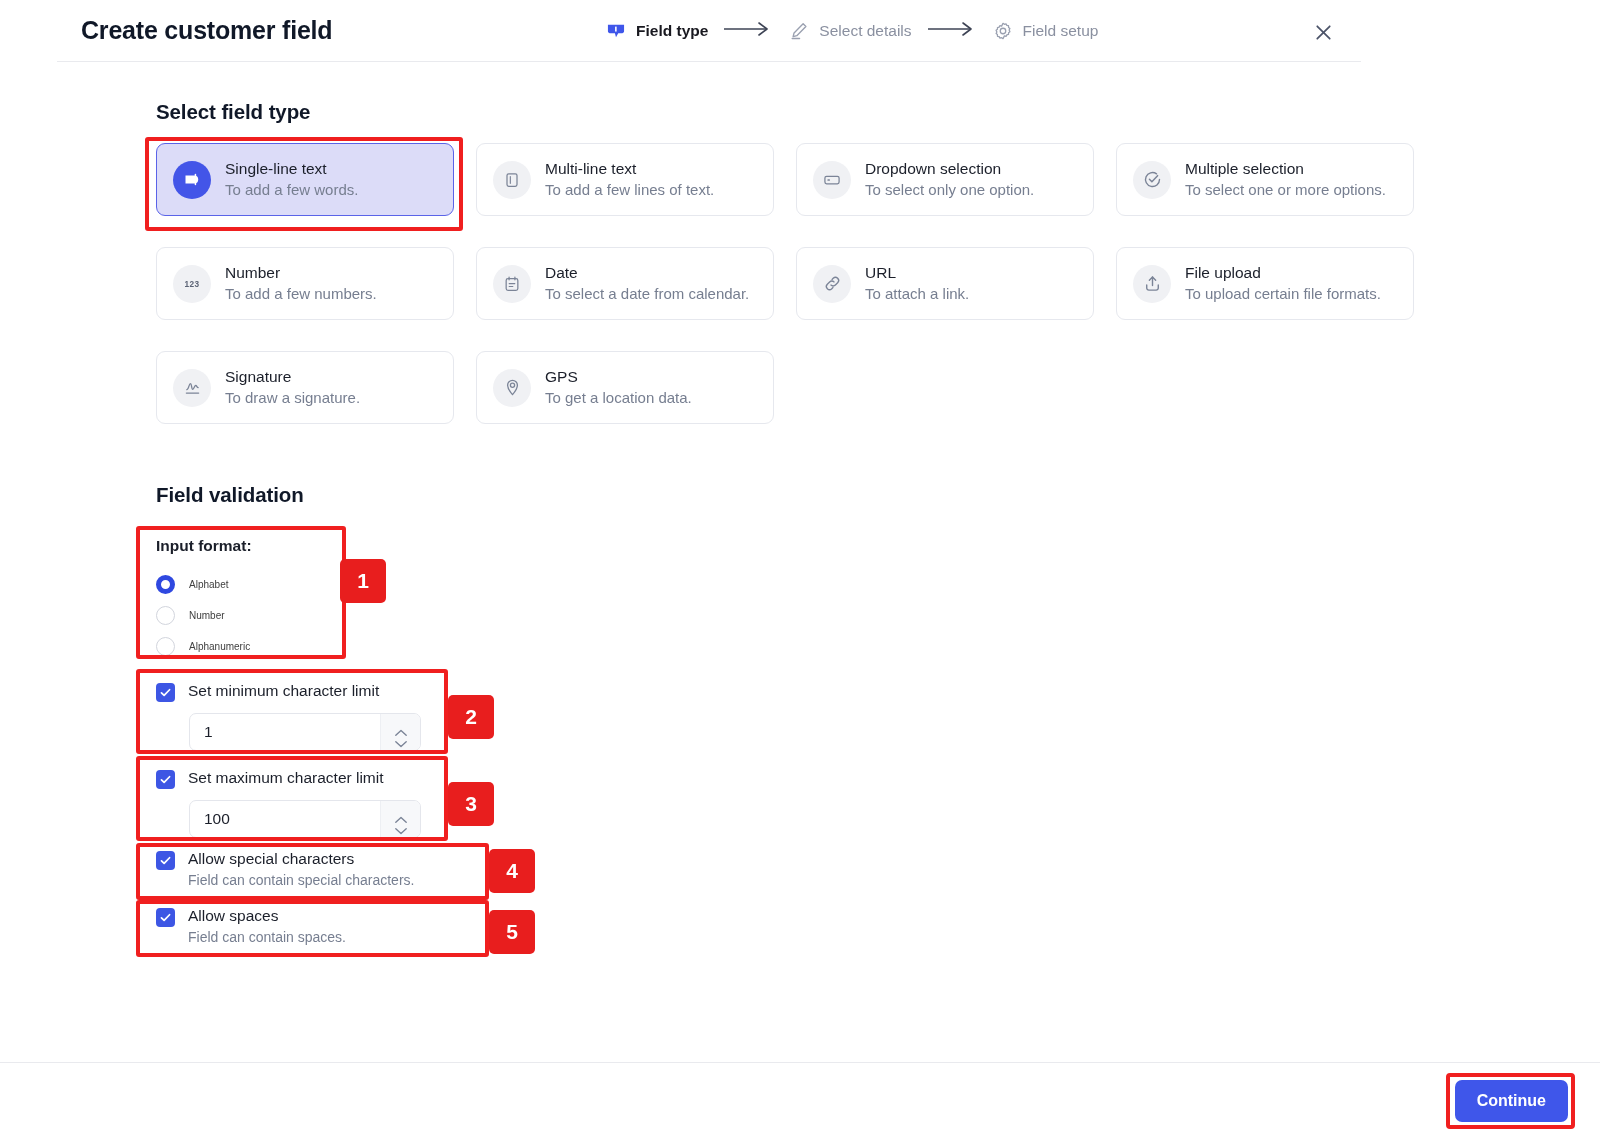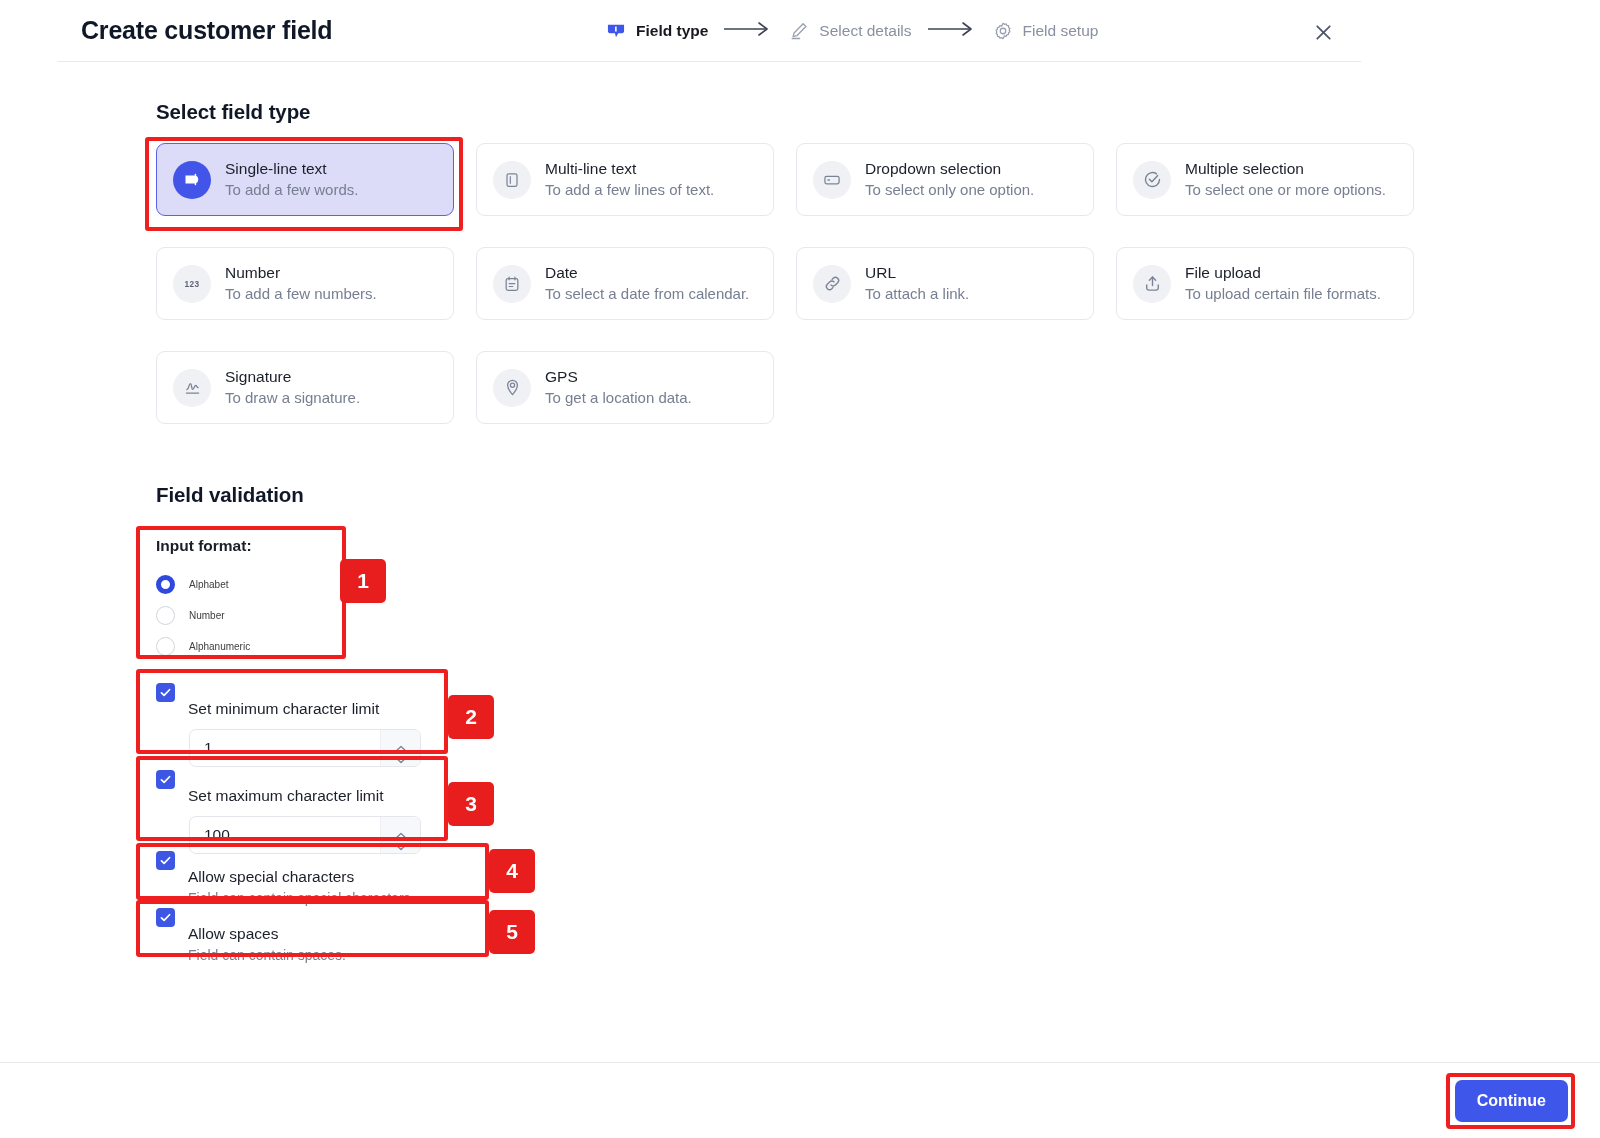--- a/index.html
+++ b/index.html
@@ -207,21 +207,21 @@
     width: 19px;
     height: 19px;
     border-radius: 4px;
     background: #3d56e4;
     flex: 0 0 19px;
     display: flex;
     align-items: center;
     justify-content: center;
     margin-top: 2px;
   }
-  .cb-text { display: flex; flex-direction: column; gap: 4px; margin-top: 18px; }
+  .cb-text { display: flex; flex-direction: column; gap: 4px; }
   .cb-label { font-size: 15.5px; color: #1b1f2a; line-height: 1.25; white-space: nowrap; }
   .cb-desc { font-size: 14px; color: #767e90; line-height: 1.25; white-space: nowrap; }
 
   .num-input {
     margin-top: 11px;
     margin-left: 33px;
     width: 232px;
     height: 38px;
     border: 1px solid #e4e6ec;
     border-radius: 7px;

